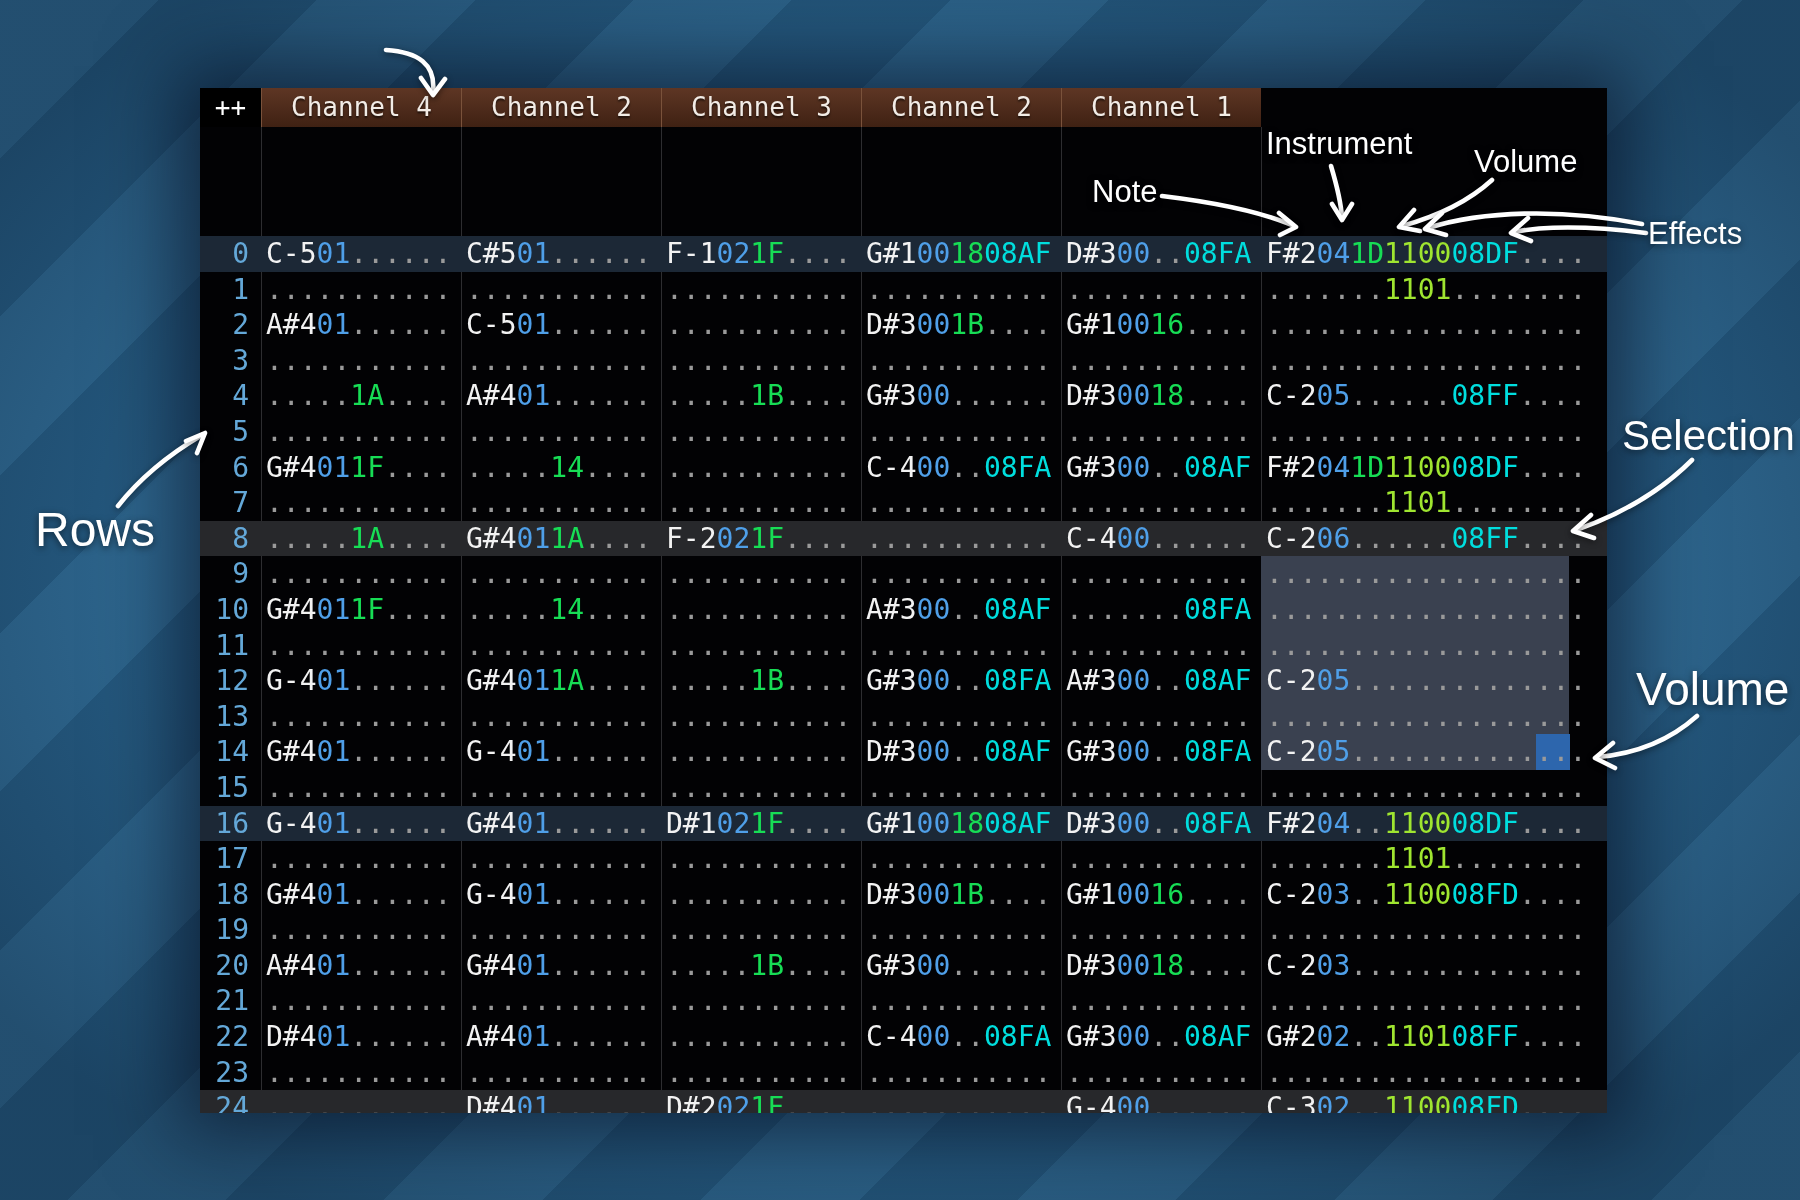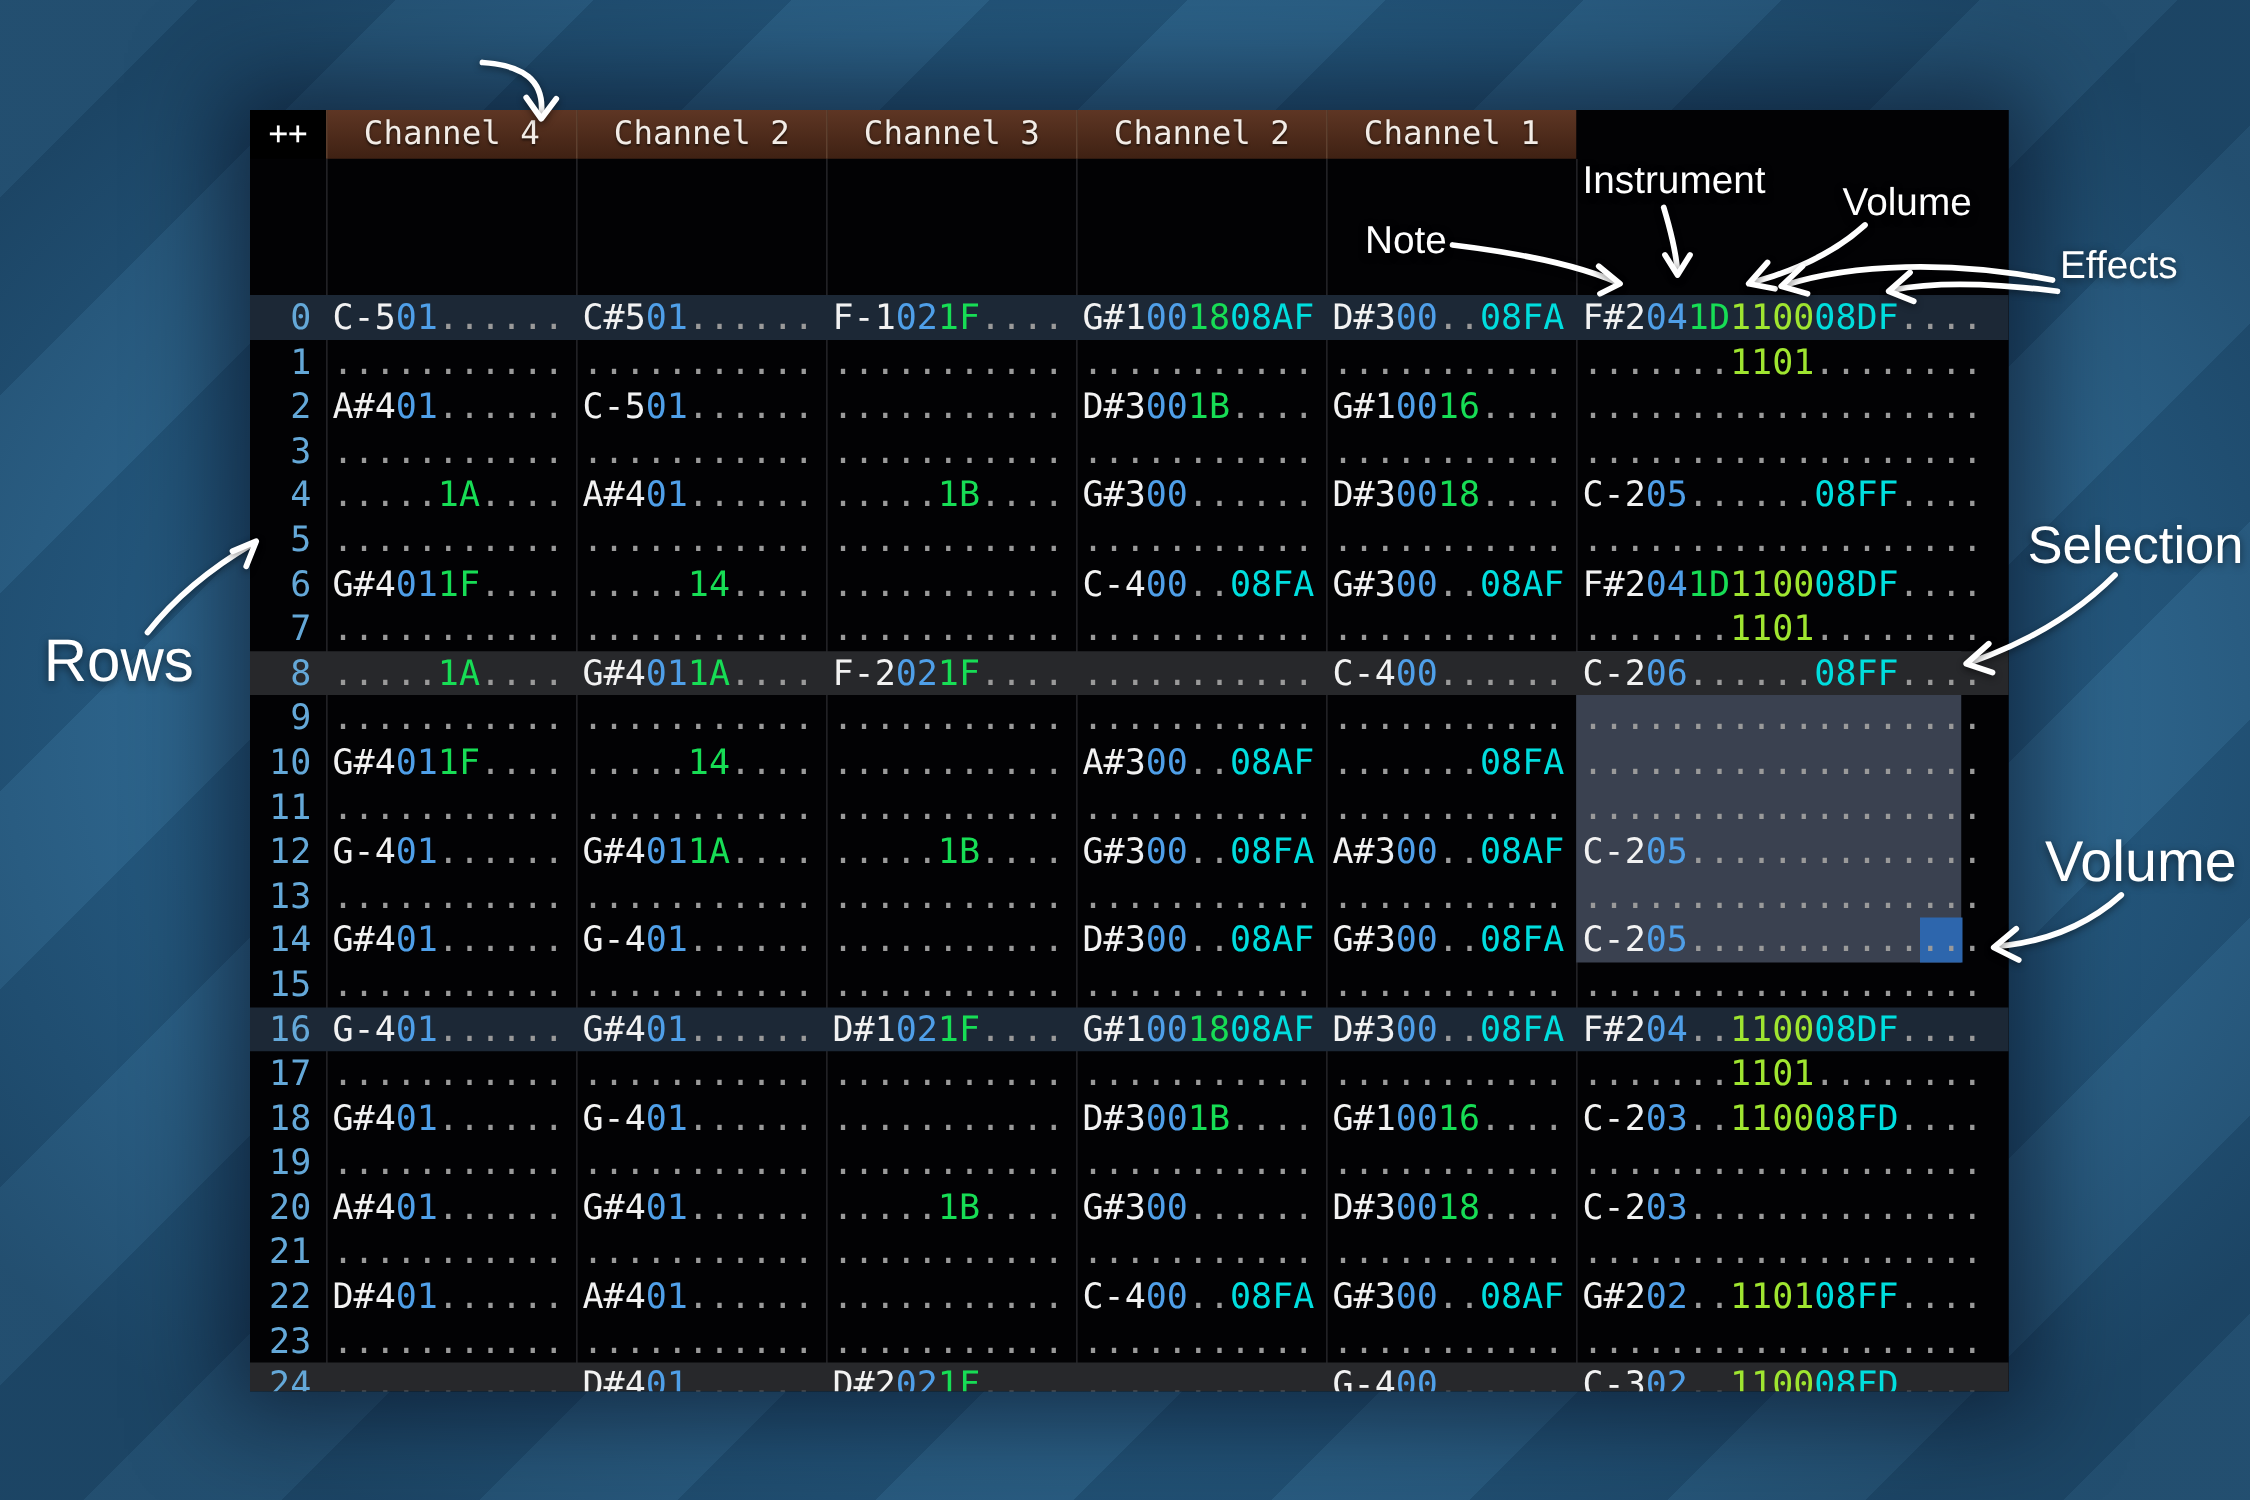--- a/index.html
+++ b/index.html
@@ -65,21 +65,21 @@
     <path d="M1692,460 C1660,492 1622,514 1576,530"></path>
     <path d="M1591,515 L1573,531 L1594,538"></path>
     <path d="M1697,716 C1668,742 1632,754 1598,757"></path>
     <path d="M1613,743 L1595,758 L1615,768"></path>
   </svg>
 
   <div class="label" style="left:35px;top:502px;font-size:48px;">Rows</div>
   <div class="label" style="left:1092px;top:174px;font-size:31px;">Note</div>
   <div class="label" style="left:1266px;top:126px;font-size:31px;">Instrument</div>
   <div class="label" style="left:1474px;top:144px;font-size:31px;">Volume</div>
-  <div class="label" style="left:1648px;top:194px;font-size:31px;text-align:center;">Effects</div>
+  <div class="label" style="left:1648px;top:216px;font-size:31px;text-align:center;">Effects</div>
   <div class="label" style="left:1622px;top:412px;font-size:42px;">Selection</div>
   <div class="label" style="left:1636px;top:662px;font-size:46px;">Volume</div>
 
   <div class="tracker">
     <div class="pattern-header">
       <div class="hcell corner">++</div>
 
     <div class="hcell" style="width: 200px;">Channel 4</div>
         <div class="hcell" style="width: 200px;">Channel 2</div>
         <div class="hcell" style="width: 200px;">Channel 3</div>

